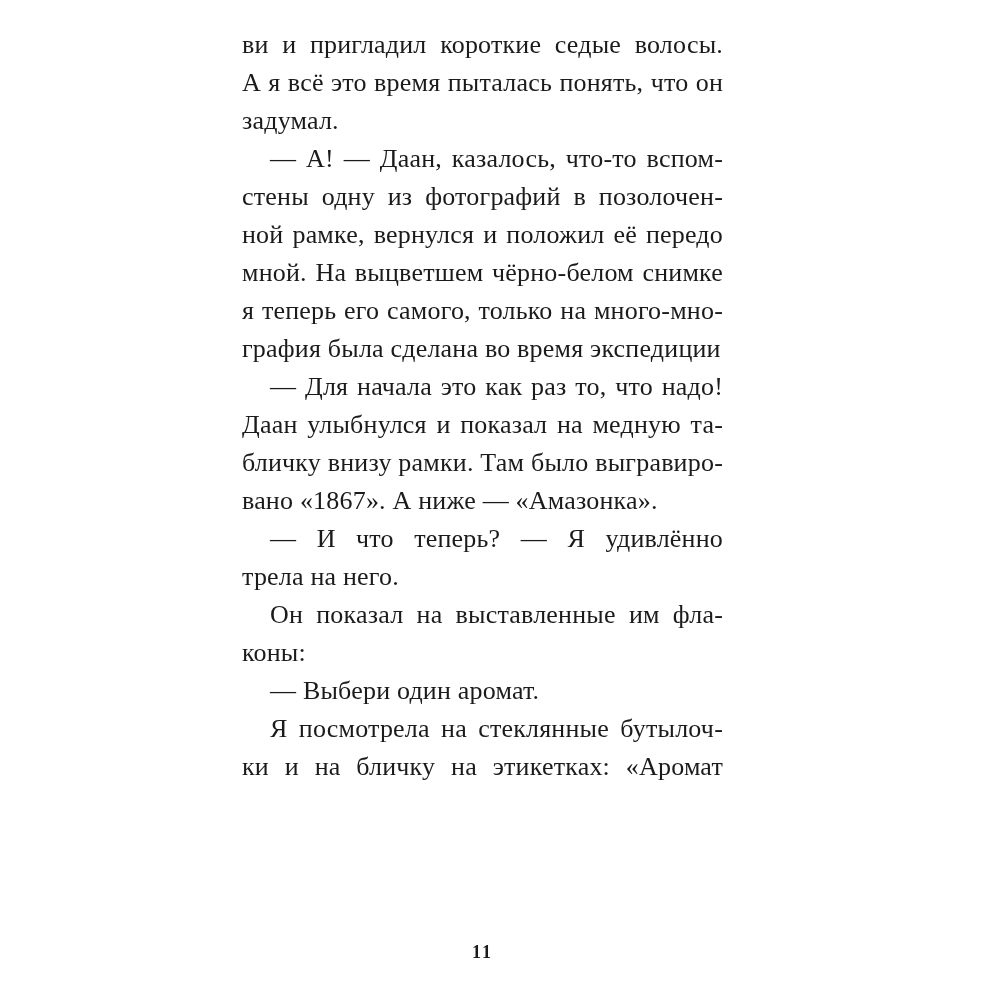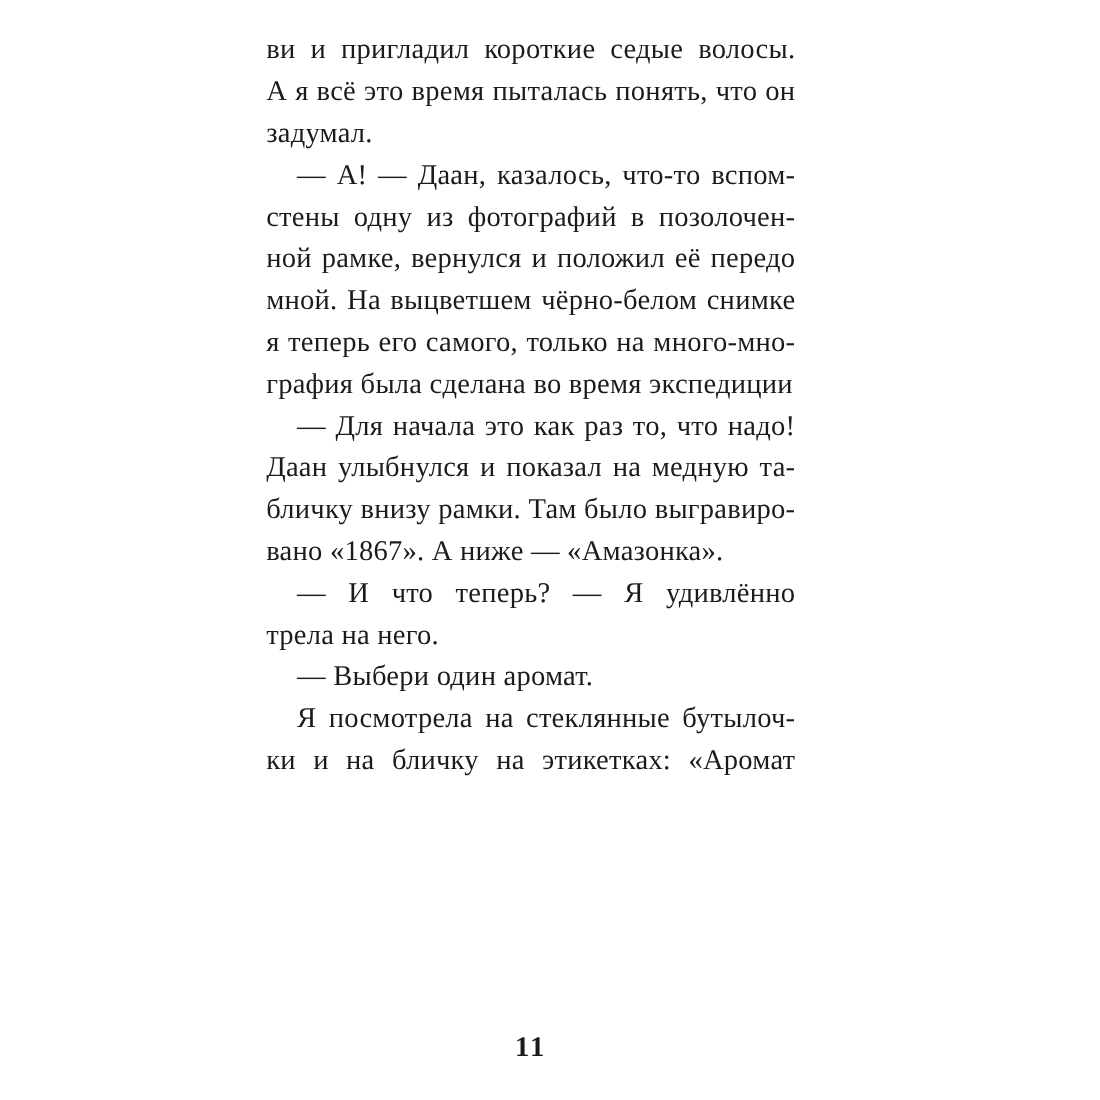--- a/index.html
+++ b/index.html
@@ -42,21 +42,21 @@
   
   .para.continues .line:last-child { text-align-last: justify; }
   .page-number {
     position: absolute;
     top: 936px;
     left: 242px;
     width: 481px;
     height: 32px;
     line-height: 32px;
     text-align: center;
-    font-size: 26px;
+    font-size: 18px;
     font-weight: bold;
     letter-spacing: 2px;
     color: #1b1b1b;
   }
 </style>
 </head>
 <body>
 
 <div class="page">
 
@@ -82,20 +82,24 @@
       <div class="line">Даан улыбнулся и показал на медную та-</div>
       <div class="line">бличку внизу рамки. Там было выгравиро-</div>
       <div class="line">вано «1867». А ниже — «Амазонка».</div>
     </div>
 
     <div class="para">
       <div class="line">— И что теперь? — Я удивлённо посмо-</div>
       <div class="line">трела на него.</div>
     </div>
 
+    <div class="para">
+      <div class="line">Он показал на выставленные им фла-</div>
+      <div class="line">коны:</div>
+    </div>
 
     <div class="para">
       <div class="line">— Выбери один аромат.</div>
     </div>
 
     <div class="para continues">
       <div class="line">Я посмотрела на стеклянные бутылоч-</div>
       <div class="line">ки и на бличку на этикетках: «Аромат</div>
     </div>
 

